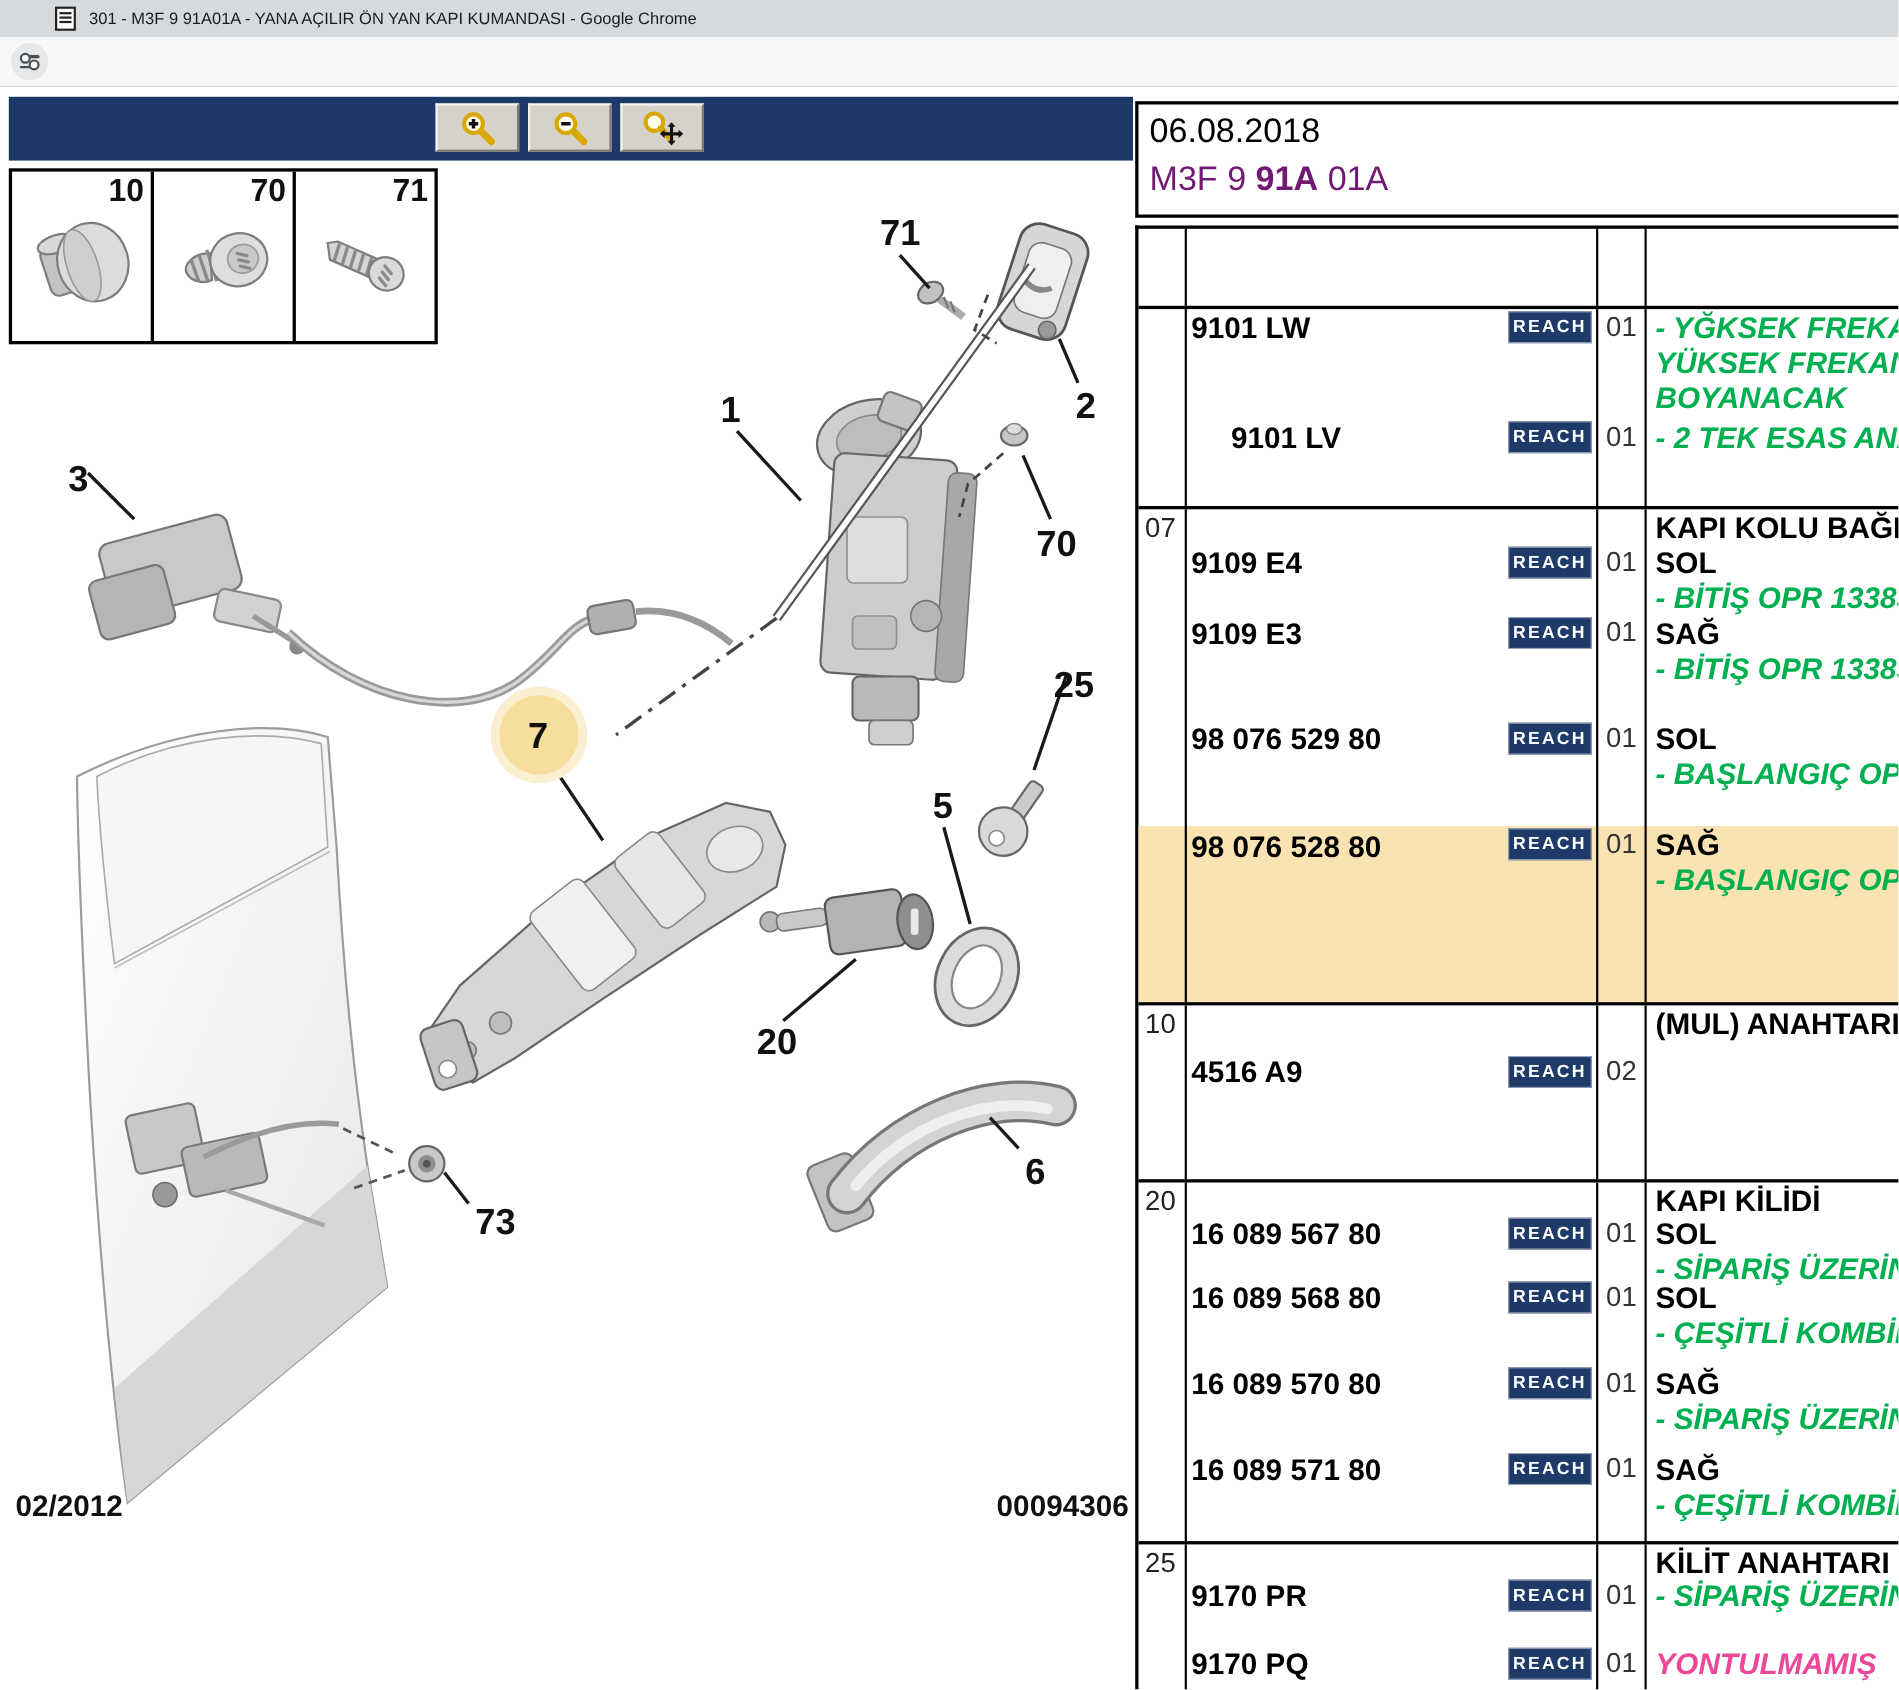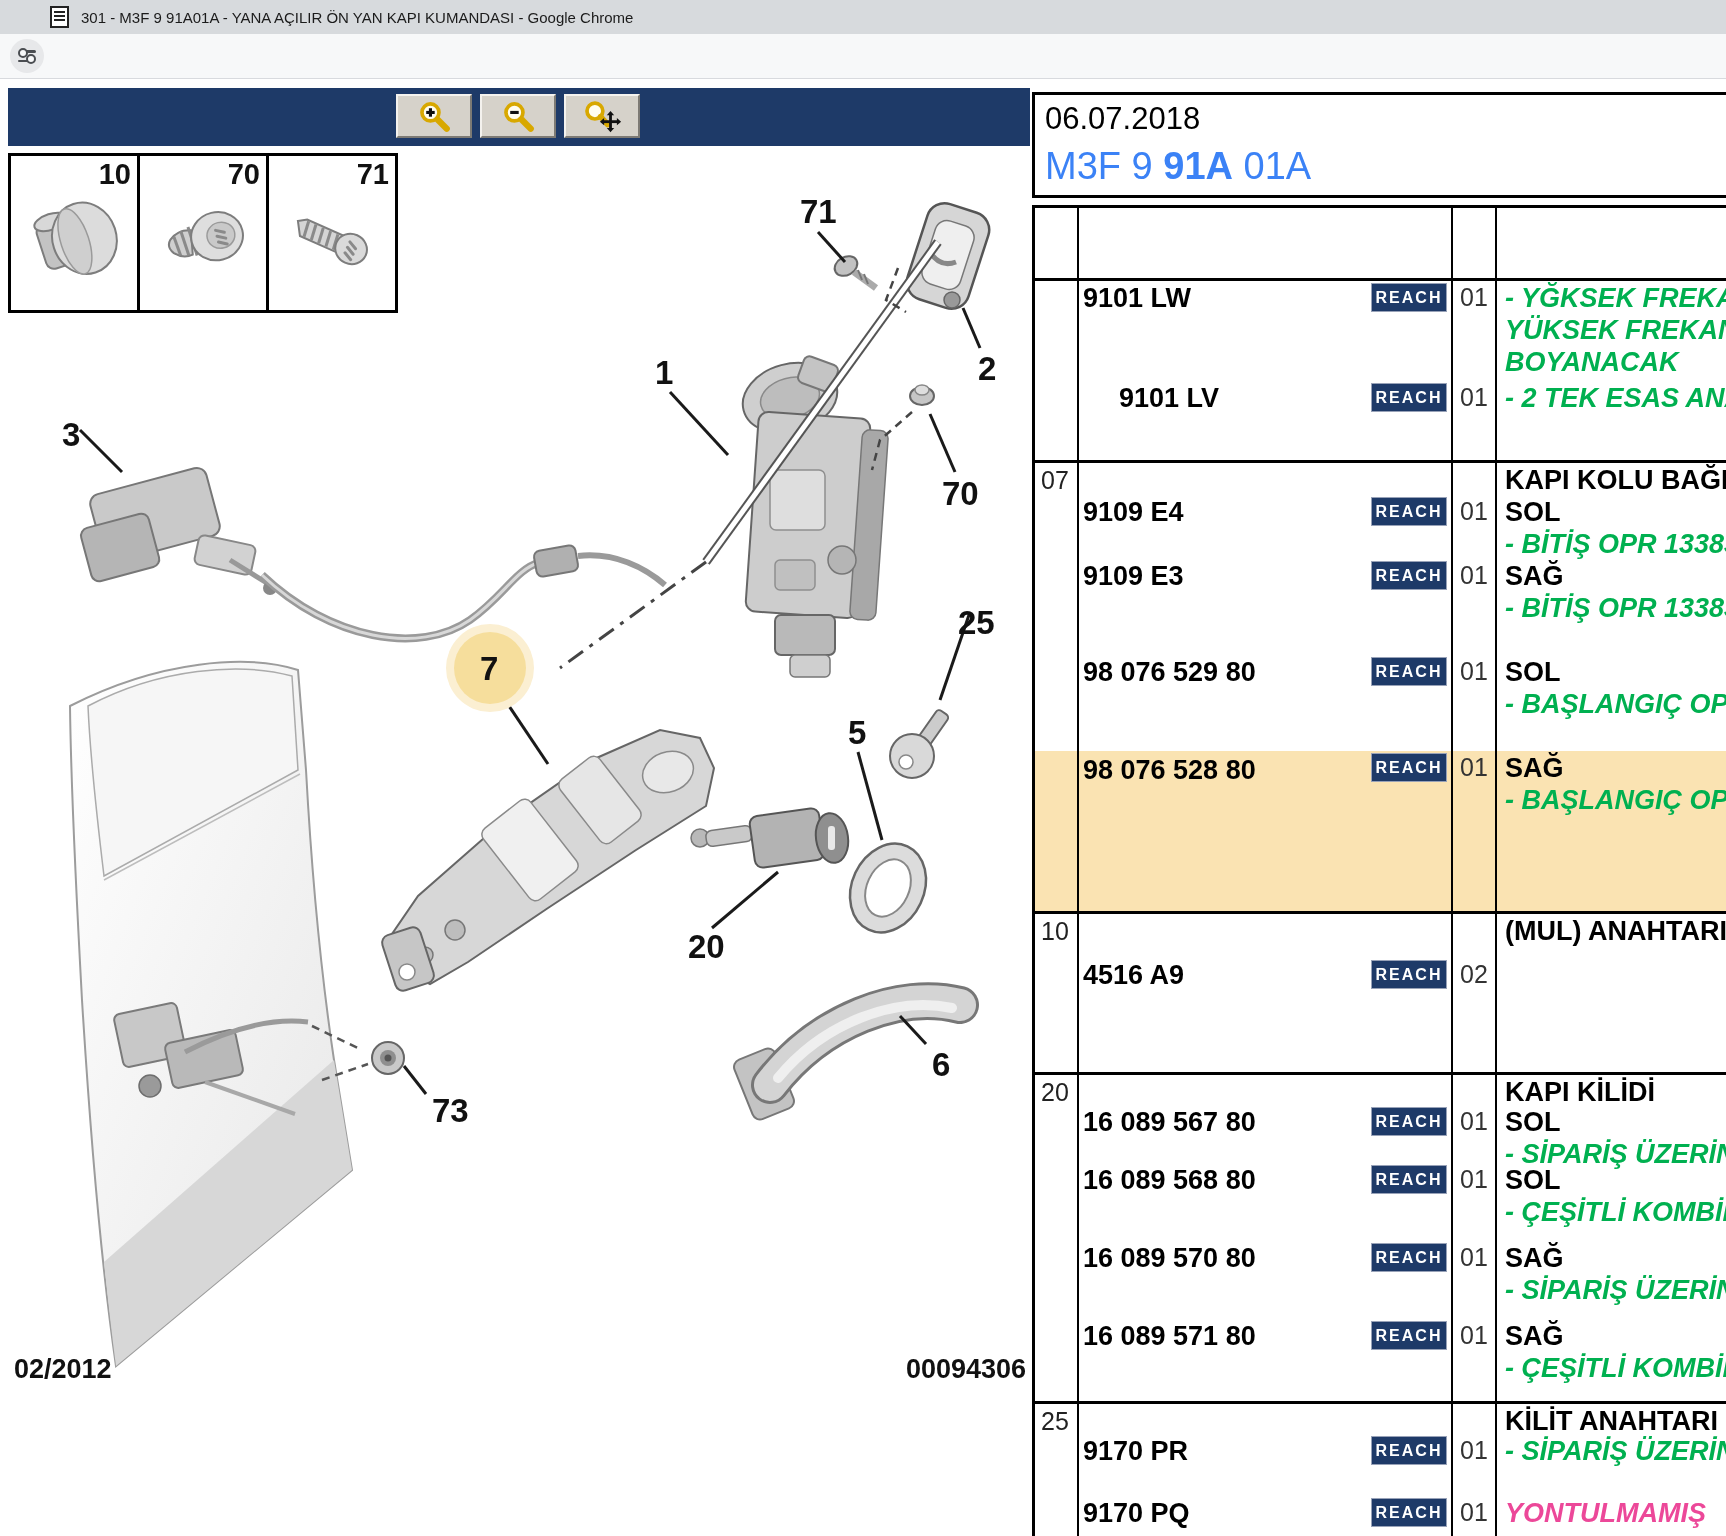--- a/index.html
+++ b/index.html
@@ -32,21 +32,21 @@
   .lnum{position:absolute;right:6px;top:2px;font-size:29px;font-weight:bold;color:#111;}
   .lart{position:absolute;left:2px;top:24px;}
   svg text{font-family:"Liberation Sans","DejaVu Sans",sans-serif;}
   .co{font-size:33px;font-weight:bold;fill:#111;}
   .ft{font-size:27px;font-weight:bold;fill:#111;}
 
   
   .tarea{position:absolute;left:1032px;top:92px;width:694px;height:1444px;}
   .thead{position:absolute;left:0;top:0;width:760px;height:100px;border:3px solid #000;background:#fff;}
   .tdate{position:absolute;left:10px;top:6px;font-size:31px;color:#000;}
-  .tref{position:absolute;left:10px;top:50px;font-size:38px;color:#3b82f6;}
+  .tref{position:absolute;left:10px;top:50px;font-size:31px;color:#701a75;}
   .tref b{font-weight:bold;}
   .tbody{position:absolute;left:0;top:113px;width:760px;border-left:3px solid #000;border-top:3px solid #000;background:#fff;}
   .group{position:relative;border-bottom:3px solid #000;}
   .vline{position:absolute;top:0;bottom:0;width:2px;background:#000;z-index:3;}
   .gnum{position:absolute;left:6px;top:3px;font-size:25px;color:#222;z-index:2;}
   .gtitle{position:relative;}
   .row{position:relative;}
   .row.hl{background:#fae3b2;}
   .pref{position:absolute;left:48px;font-size:27px;font-weight:bold;color:#000;white-space:nowrap;z-index:2;}
   .reach{position:absolute;left:336px;width:74px;height:27px;background:#1e3a68;border:1px solid #98a2b8;color:#fff;font-size:16px;font-weight:bold;letter-spacing:2px;text-align:center;line-height:27px;z-index:2;cursor:pointer;}
@@ -318,21 +318,21 @@
     <text class="co" x="688" y="958">20</text>
     <text class="co" x="932" y="1076">6</text>
     <text class="co" x="432" y="1122">73</text>
 
     <text class="ft" x="14" y="1378">02/2012</text>
     <text class="ft" x="906" y="1378">00094306</text>
   </svg>
 
   <div class="tarea">
     <div class="thead">
-      <div class="tdate">06.07.2018</div>
+      <div class="tdate">06.08.2018</div>
       <div class="tref"><span>M3F 9 </span><b>91A</b><span> 01A</span></div>
     </div>
     <div class="tbody">
         <div class="group">
           <div class="vline" style="left: 42px;"></div>
           <div class="vline" style="left: 416px;"></div>
           <div class="vline" style="left: 460px;"></div>
           <div class="row" style="height: 70px;"></div>
         </div>
         <div class="group">

